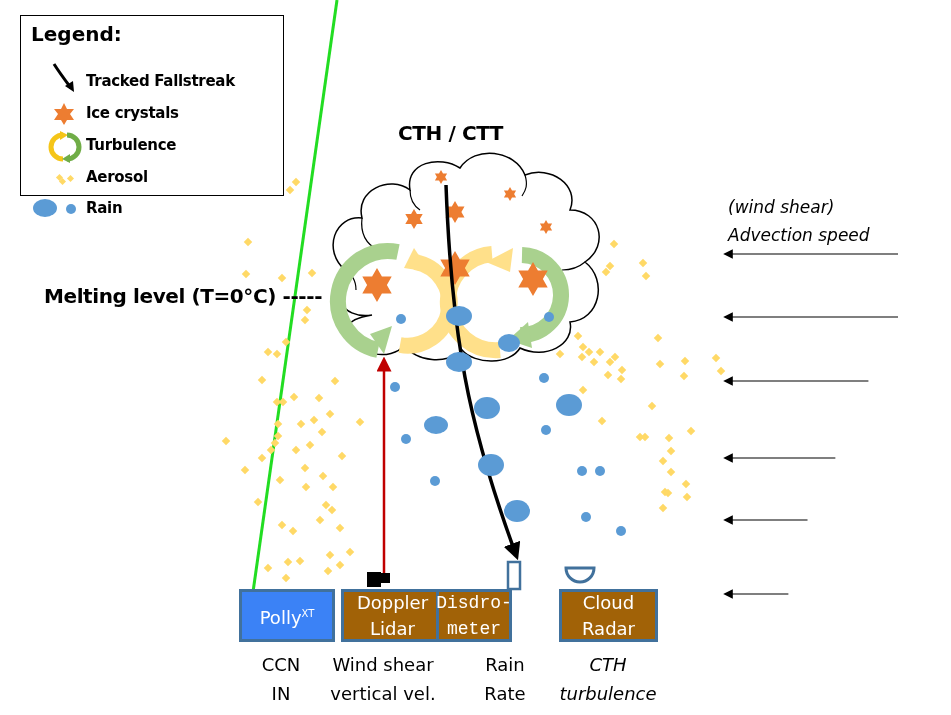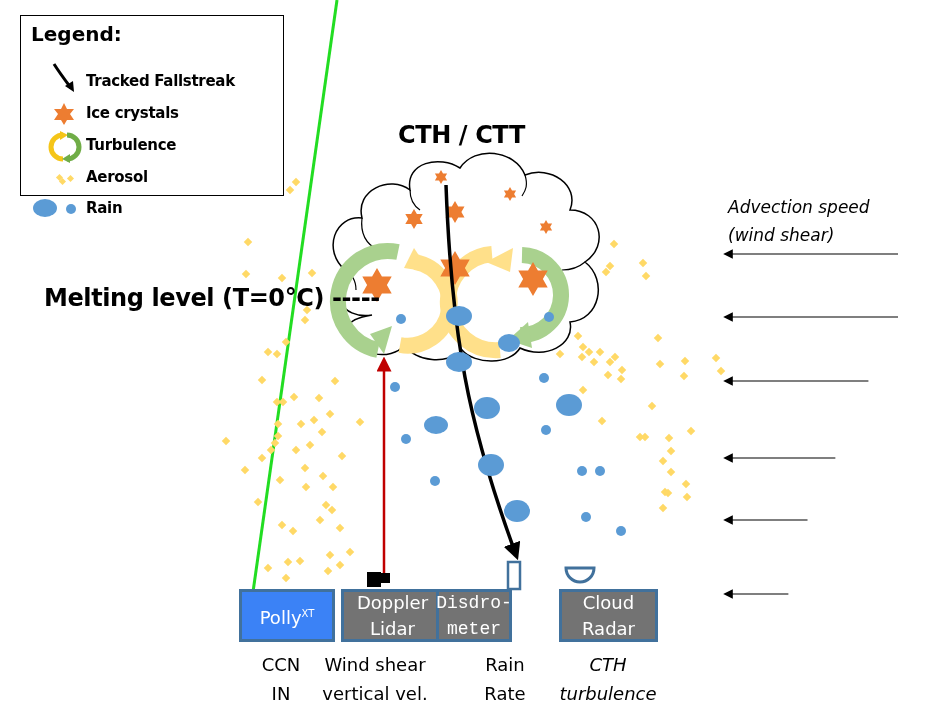--- a/index.html
+++ b/index.html
@@ -3,24 +3,24 @@
 <meta charset="utf-8">
 <style>
   html, body { margin:0; padding:0; background:#ffffff; }
   body { width:951px; height:715px; position:relative; overflow:hidden; font-family:"DejaVu Sans", sans-serif; }
   #scene { position:absolute; left:0; top:0; width:951px; height:715px; }
   .legend { position:absolute; left:20px; top:15px; width:264px; height:181px; border:1.5px solid #000; background:#fff; box-sizing:border-box; }
   .legend-title { position:absolute; left:10px; top:6px; font-size:20px; font-weight:bold; color:#000; font-family:"DejaVu Sans", sans-serif; }
   .legend-item { position:absolute; left:65px; font-size:15px; color:#000; font-family:"DejaVu Sans", sans-serif; letter-spacing:-0.3px;font-weight:bold; }
   .legend-icon { position:absolute; }
   .label { position:absolute; color:#000; white-space:nowrap; }
-  .bold-label { font-weight:bold; font-size:24px; font-family:"DejaVu Sans", sans-serif; letter-spacing:-0.4px;text-align:right; }
+  .bold-label { font-weight:bold; font-size:20px; font-family:"DejaVu Sans", sans-serif; letter-spacing:-0.4px;text-align:right; }
   .italic-label { font-style:italic; font-size:17px; font-family:"DejaVu Sans", sans-serif; line-height:28px; }
   .instrument { position:absolute; top:589px; height:53px; box-sizing:border-box; border:3px solid #41719c; display:flex; flex-direction:column; align-items:center; justify-content:center; color:#fff; font-size:18px; line-height:26px; text-align:center; font-family:"DejaVu Sans", sans-serif; }
-  .instr-blue { background:#737373; }
+  .instr-blue { background:#a16207; }
   .instr-yellow { background:#3b82f6; }
   .measure { position:absolute; top:650px; text-align:center; font-size:18px; line-height:29px; color:#000; font-family:"DejaVu Sans", sans-serif; white-space:nowrap; }
   sup { font-size:10px; vertical-align:super; }
 </style>
 </head>
 <body>
 
 <svg id="scene" width="951" height="715" viewBox="0 0 951 715">
   <defs>
     <marker id="arrowBlack" markerWidth="8" markerHeight="8" refX="4" refY="4" orient="auto">
@@ -237,22 +237,22 @@
   <svg class="legend-icon" style="left:10px;top:180px" width="50" height="24">
     <ellipse cx="14" cy="12" rx="12" ry="9" fill="#5b9bd5"></ellipse>
     <circle cx="40" cy="13" r="5" fill="#5b9bd5"></circle>
   </svg>
   <div class="legend-item" style="top:183px">Rain</div>
 </div>
 
 <div class="label bold-label" style="left:398px;top:121px">CTH / CTT</div>
 <div class="label bold-label" style="left:44px;top:284px">Melting level (T=0°C) -----</div>
 <div class="label italic-label" style="left:728px;top:193px">
+  <div>(wind shear)</div>
   <div>Advection speed</div>
-  <div>(wind shear)</div>
 </div>
 
 <div class="instrument instr-yellow" style="left:239px;width:96px;">
   <div><span>Polly</span><sup>XT</sup></div>
 </div>
 <div class="instrument instr-blue" style="left:341px;width:103px;">
   <div>Doppler</div>
   <div>Lidar</div>
 </div>
 <div class="instrument instr-blue" style="left:436px;width:76px;font-family:Liberation Mono, monospace;">
@@ -261,21 +261,21 @@
 </div>
 <div class="instrument instr-blue" style="left:559px;width:99px;">
   <div>Cloud</div>
   <div>Radar</div>
 </div>
 
 <div class="measure" style="left:239px;width:84px;">
   <div>CCN</div>
   <div>IN</div>
 </div>
-<div class="measure" style="left:312px;width:126px;">
+<div class="measure" style="left:320px;width:126px;">
   <div>Wind shear</div>
   <div>vertical vel.</div>
 </div>
 <div class="measure" style="left:465px;width:80px;">
   <div>Rain</div>
   <div>Rate</div>
 </div>
 <div class="measure" style="left:550px;width:116px;font-style:italic;">
   <div>CTH</div>
   <div>turbulence</div>

